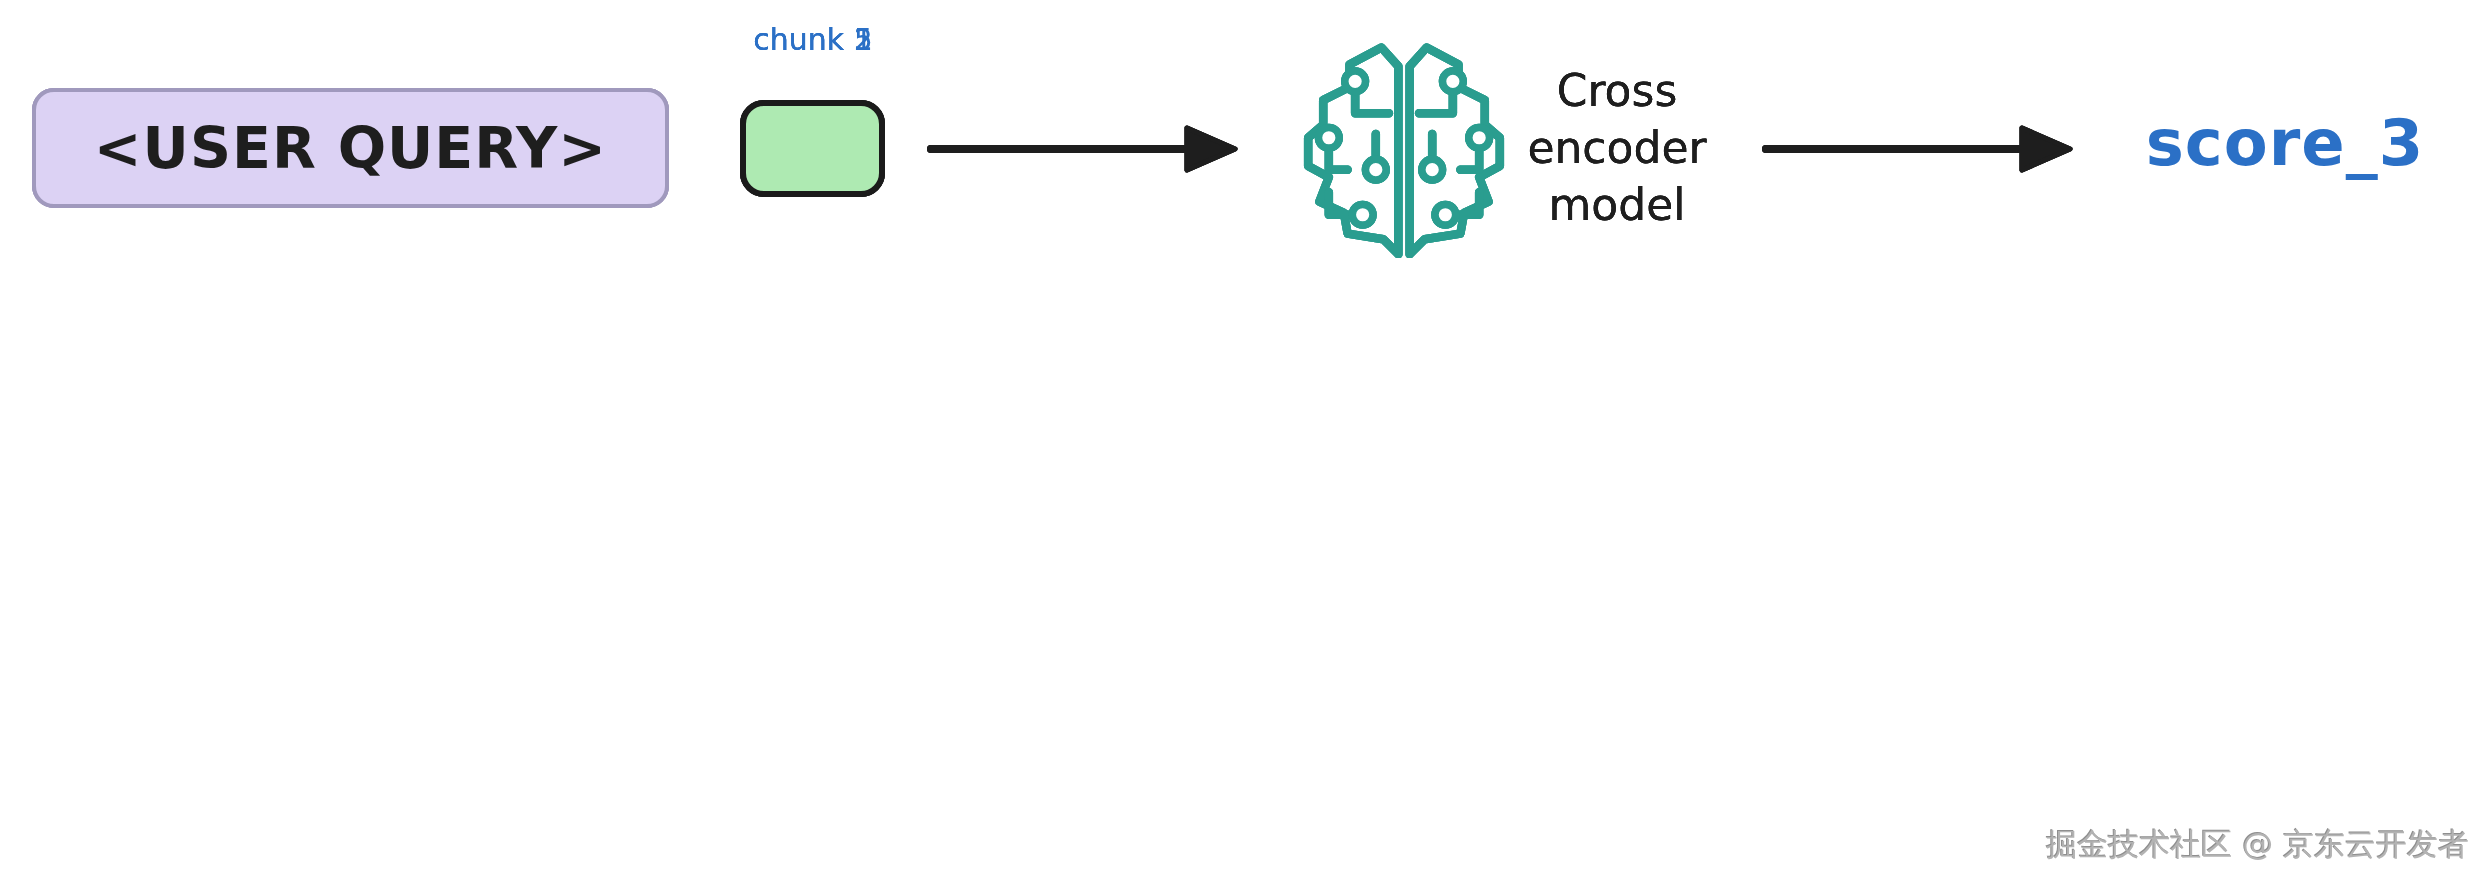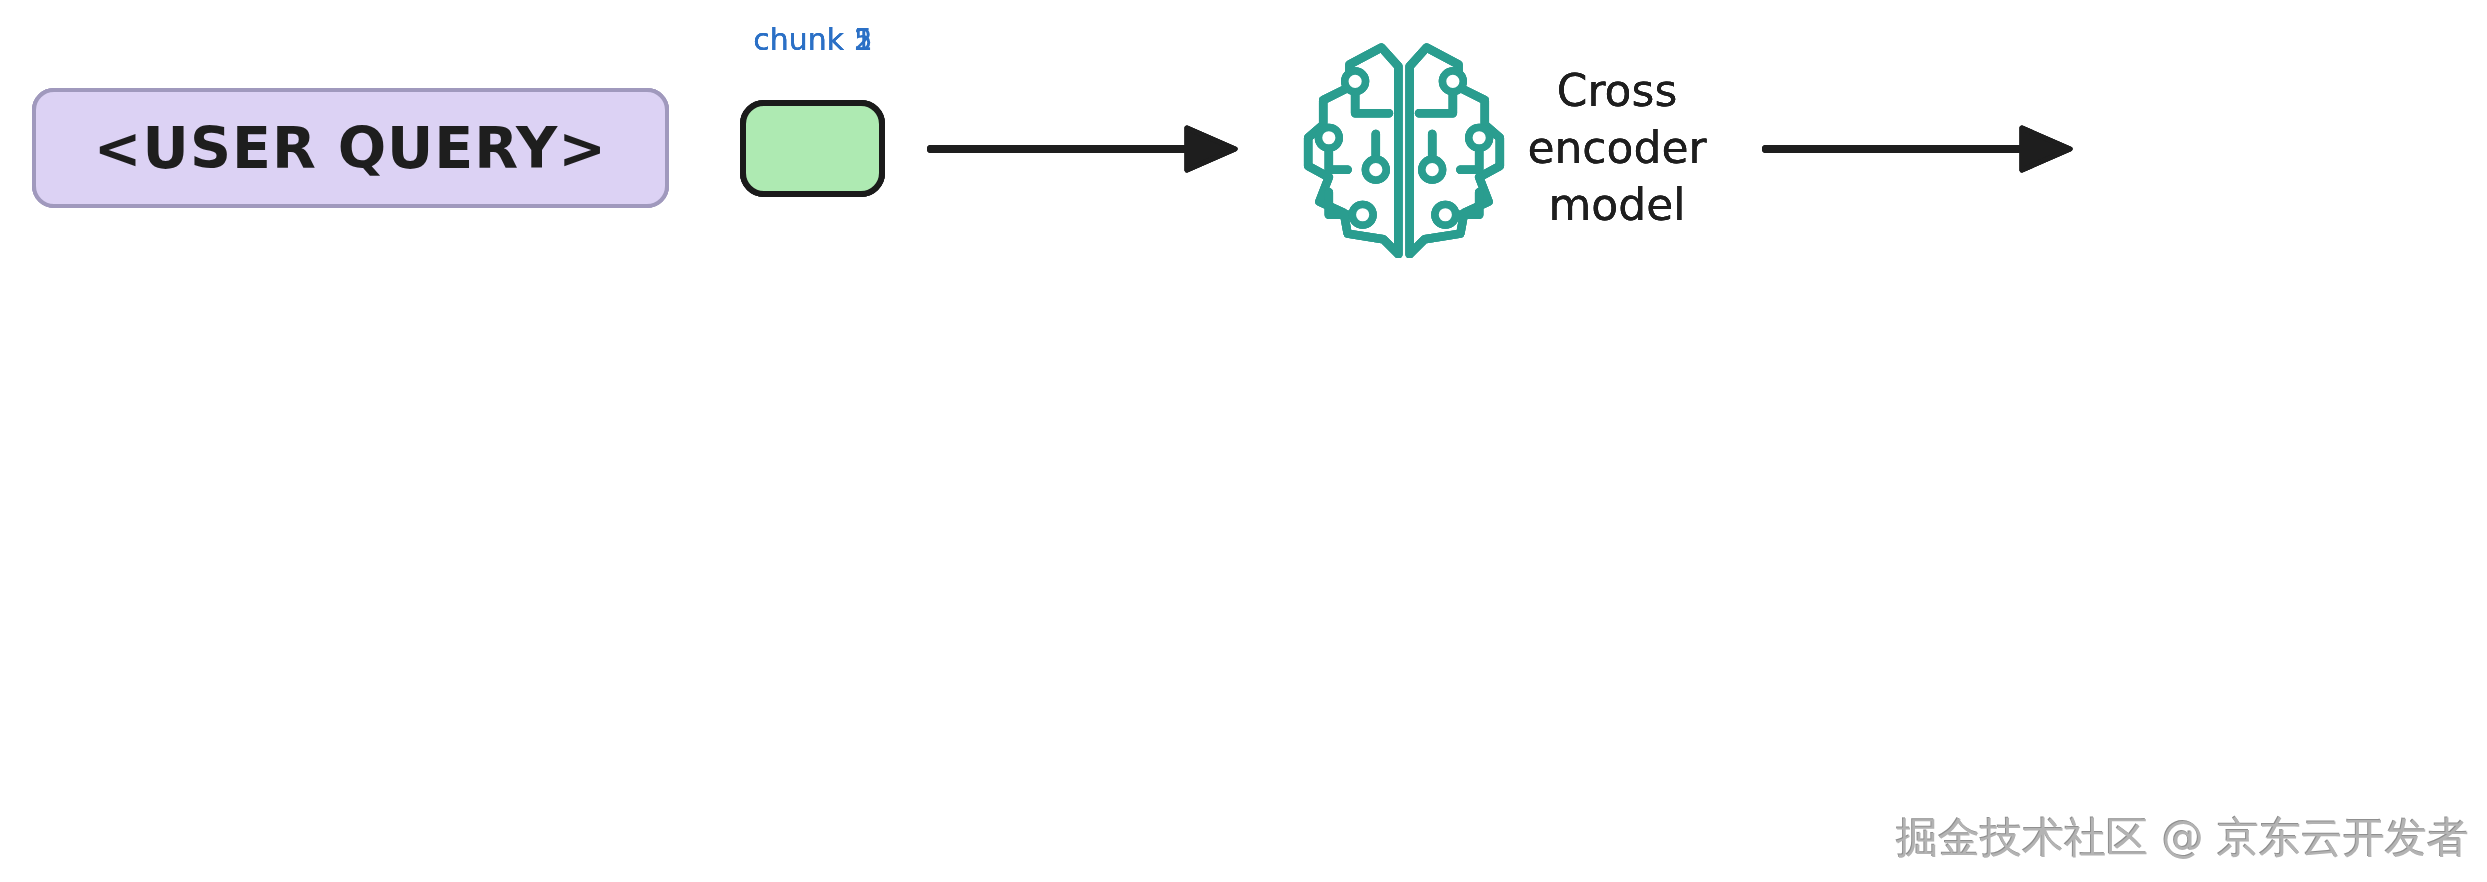--- a/index.html
+++ b/index.html
@@ -40,21 +40,21 @@
     position:absolute; left:1505px; top:62px; width:224px; text-align:center;
     font-size:44px; line-height:57px; font-weight:normal; color:var(--ink);
   }
   .score-label{
     position:absolute; left:2100px; top:106px; width:370px; text-align:center;
     font-size:64px; font-weight:bold; letter-spacing:1px; color:var(--blue);
     white-space:nowrap;
   }
   .watermark{
     position:absolute; right:18px; bottom:16px;
-    font-size:42px; color:var(--watermark-gray);
+    font-size:31px; color:var(--watermark-gray);
     text-shadow:-1px -1px 0 #8f8f8f, 1px 1px 0 #ffffff;
     white-space:nowrap;
     margin-left:44px;
   }
   .defs{position:absolute;width:0;height:0;overflow:hidden;}
   .brain-lines{fill:none;stroke:var(--teal);stroke-width:9;stroke-linejoin:round;stroke-linecap:round;}
   .brain-node{fill:#ffffff;stroke:var(--teal);stroke-width:8;}
   .arrow-line{stroke:var(--ink);stroke-width:8;stroke-linecap:round;}
   .arrow-head{fill:var(--ink);stroke:var(--ink);stroke-width:5;stroke-linejoin:round;}
 </style>
@@ -143,16 +143,17 @@
         <use href="#brainDef"></use>
       </svg>
     <div class="model-label">
       <div>Cross</div>
       <div>encoder</div>
       <div>model</div>
     </div>
     <svg class="arrow a2" width="320" height="70" viewBox="0 0 320 70">
         <use href="#arrowDef"></use>
       </svg>
+    <div class="score-label">score_3</div>
   </div>
 
   <div class="watermark">掘金技术社区 @ 京东云开发者</div>
 </div>
 
 </body></html>

